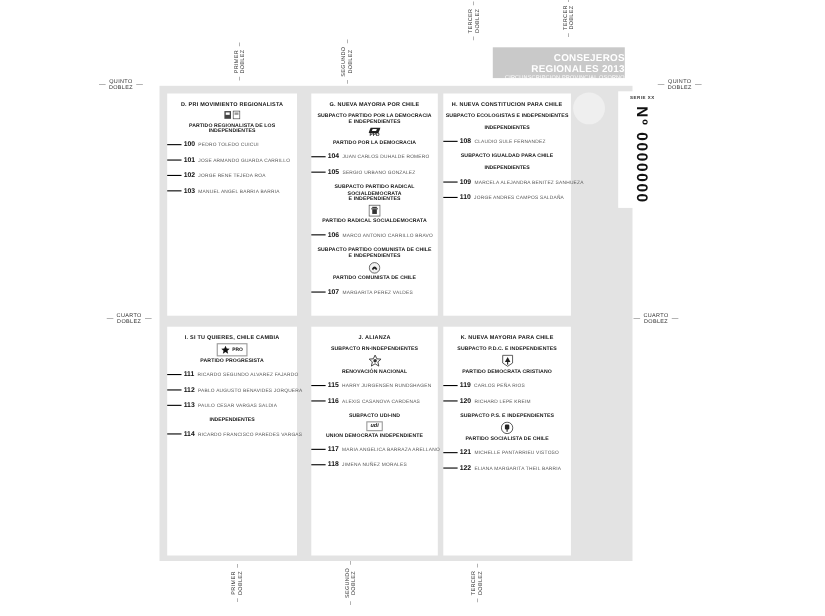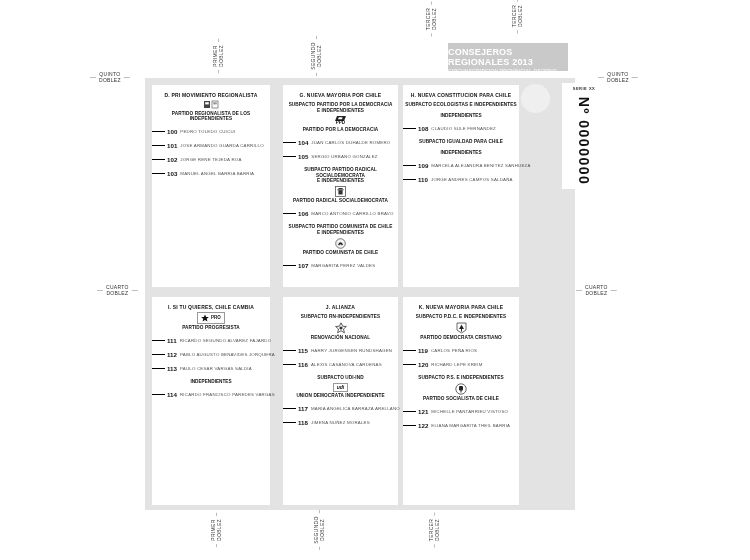--- a/index.html
+++ b/index.html
@@ -1,20 +1,20 @@
 <!DOCTYPE html>
 <html><head>
 <meta charset="utf-8">
 <style>
   html,body{margin:0;padding:0;}
   body{width:750px;height:560px;background:#ffffff;position:relative;overflow:hidden;
        font-family:"Liberation Sans",sans-serif;color:#111;}
   .sheet{position:absolute;left:145px;top:78px;width:430px;height:432px;background:#e3e3e3;}
   .headerbar{position:absolute;left:448px;top:43px;width:120px;height:28px;background:#c9c9c9;
-             color:#fff;text-align:left;}
+             color:#fff;text-align:right;}
   .headerbar .t1{font-size:9px;font-weight:bold;margin-top:4px;letter-spacing:0.2px;}
   .headerbar .t2{font-size:5px;margin-top:1px;letter-spacing:0.2px;}
   .hole{position:absolute;left:521px;top:84px;width:29px;height:29px;border-radius:50%;background:#efefef;}
   .serialbox{position:absolute;left:562px;top:83px;width:44px;height:106px;background:#ffffff;}
   .serialbox .serie{font-size:4px;text-align:center;margin-top:3px;letter-spacing:0.5px;font-weight:bold;color:#333;}
   .serialbox .num{position:absolute;left:50%;top:55%;width:110px;height:16px;
                   transform:translate(-50%,-50%) rotate(90deg);
                   font-size:14px;font-weight:bold;letter-spacing:1.5px;text-align:center;white-space:nowrap;}
   .panel{position:absolute;background:#ffffff;text-align:center;padding-top:4px;box-sizing:border-box;}
   #panel-0{left:152px;top:85px;width:118px;height:202px;}

